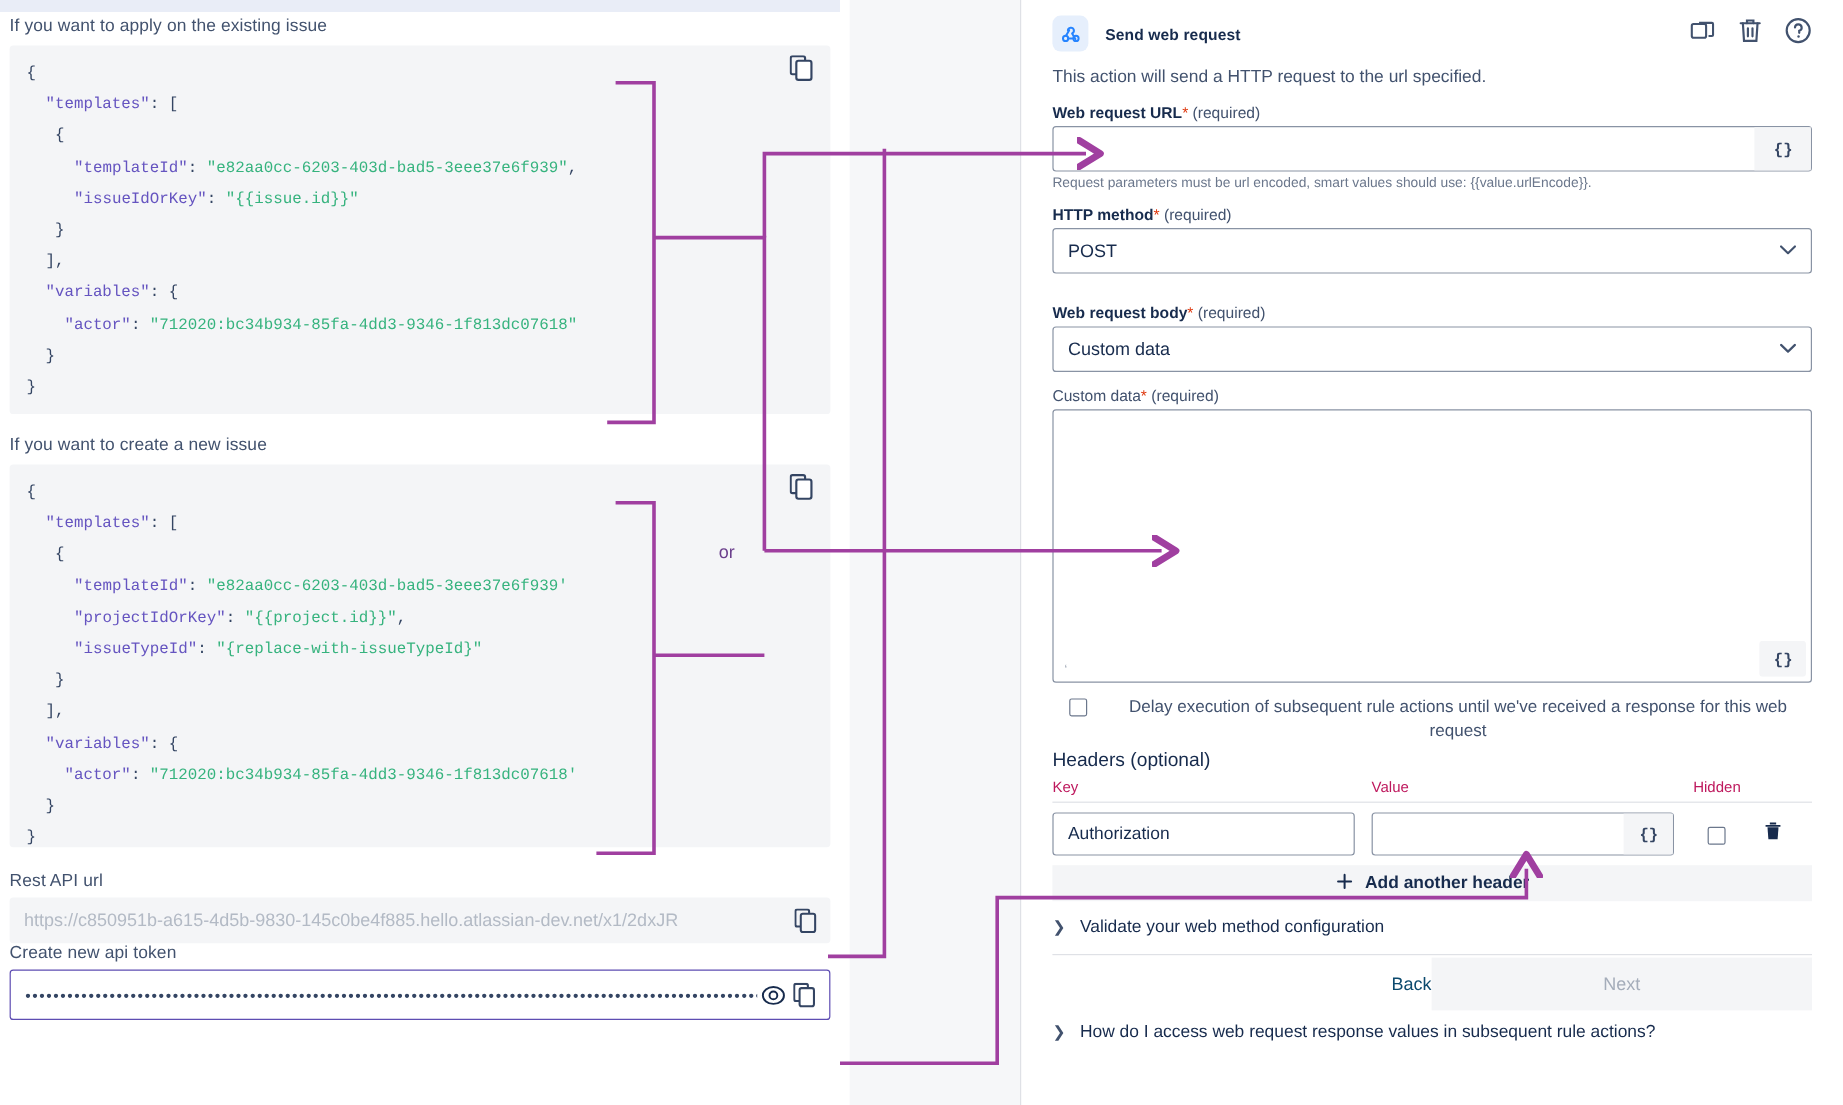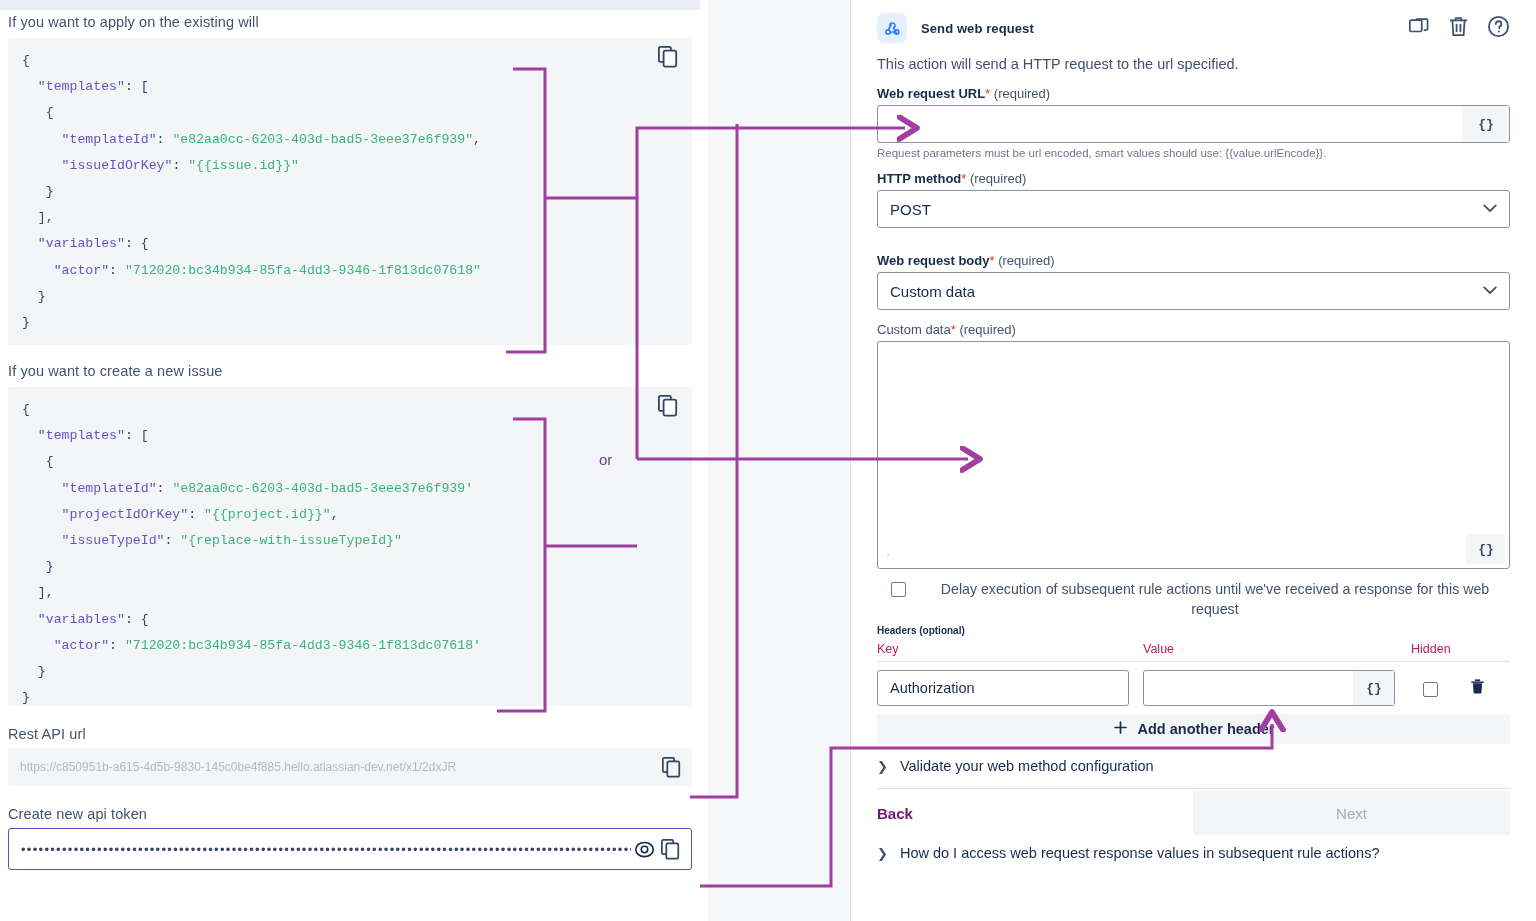--- a/index.html
+++ b/index.html
@@ -28,21 +28,21 @@
   .code-block pre .p{color:#344563;}
   .copy-btn{position:absolute;top:8px;right:14px;cursor:pointer;}
   .copy-btn svg{display:block;}
 
   
   .url-row{
     margin:0 8px;height:38px;background:#f4f5f7;border-radius:3px;
     display:flex;align-items:center;padding:0 8px 0 12px;box-sizing:border-box;
   }
   .url-row .urltext{
-    flex:1;font-size:12px;color:#b3bac5;white-space:nowrap;overflow:hidden;
+    flex:1;font-size:15px;color:#b3bac5;white-space:nowrap;overflow:hidden;
   }
   .token-row{
     margin:0 8px;height:42px;background:#ffffff;border:1.5px solid #5e4db2;border-radius:3px;
     display:flex;align-items:center;padding:0 8px 0 12px;box-sizing:border-box;
   }
   .token-row .dots{
     flex:1;font-size:13px;color:#344563;letter-spacing:1.3px;overflow:hidden;white-space:nowrap;
     font-family:"Liberation Sans",sans-serif;
   }
   .ico-btn{width:26px;height:26px;display:flex;align-items:center;justify-content:center;cursor:pointer;}
@@ -84,56 +84,56 @@
     box-sizing:border-box;
   }
   .ta .smart-btn{position:absolute;right:4px;bottom:4px;width:38px;height:30px;border-radius:3px;}
   .ta .tiny{position:absolute;left:9px;bottom:4px;font-size:10px;color:#97a0af;}
   .cb-row{display:flex;align-items:flex-start;margin:10px 0 6px 14px;text-align:center;}
   .cbox{
     width:13px;height:13px;border:1.5px solid #6b778c;border-radius:2px;background:#fff;
     margin:3px 14px 0 0;flex:none;cursor:pointer;
   }
   .cb-text{font-size:14.2px;color:#42526e;line-height:20px;max-width:600px;}
-  .hdr-title{font-size:10px;font-weight:bold;color:#172b4d;margin:6px 0 6px 0;}
+  .hdr-title{font-size:16px;font-weight:normal;color:#172b4d;margin:6px 0 6px 0;}
   .hdr-cols{display:flex;font-size:12.5px;color:#be185d;border-bottom:1px solid #dfe1e6;padding-bottom:5px;}
   .hdr-cols .c1{width:266px;}
   .hdr-cols .c2{width:268px;}
   .hdr-row{display:flex;align-items:center;padding:8px 0 6px 0;}
   .hdr-key{width:252px;height:36px;border:1px solid #8993a4;border-radius:3px;display:flex;align-items:center;padding:0 12px;box-sizing:border-box;font-size:14.5px;color:#172b4d;}
   .hdr-val{width:252px;height:36px;margin-left:14px;border:1px solid #8993a4;border-radius:3px;display:flex;align-items:center;box-sizing:border-box;}
   .hdr-val .smart-btn{width:40px;height:34px;}
   .hdr-hidden-cb{margin-left:28px;}
   .trash-sm{margin-left:18px;cursor:pointer;}
   .add-header{
     background:#f4f5f7;height:30px;display:flex;align-items:center;justify-content:center;
     font-size:14.5px;font-weight:bold;color:#172b4d;cursor:pointer;gap:10px;margin-top:2px;
   }
   .disclosure{display:flex;align-items:center;font-size:14.5px;color:#172b4d;padding:14px 0 14px 0;cursor:pointer;}
   .disclosure .arr{color:#42526e;font-weight:bold;margin-right:12px;font-size:13px;}
   .rule{border-bottom:1px solid #dfe1e6;}
   .btn-row{display:flex;align-items:center;height:48px;}
-  .btn-back{font-size:15px;font-weight:bold;color:#701a75;width:316px;text-align:left;cursor:pointer;}
+  .btn-back{font-size:15px;font-weight:normal;color:#0c4a6e;width:316px;text-align:right;cursor:pointer;}
   .btn-next{font-size:15px;color:#a5adba;background:#f4f5f7;flex:1;height:44px;display:flex;align-items:center;justify-content:center;cursor:pointer;}
 
   
   #arrows{position:absolute;left:0;top:0;width:1536px;height:921px;pointer-events:none;}
 </style>
 </head>
 <body>
 
 <div id="top-strip"></div>
 <div id="top-strip-2"></div>
 
 <div id="gutter"></div>
 <div id="gutter-white"></div>
 
 <div id="left-pane">
 
-  <div class="field-label">If you want to apply on the existing will</div>
+  <div class="field-label">If you want to apply on the existing issue</div>
 
   <div class="code-block" style="height:285px;">
     <pre><span class="p">{</span>
   <span class="k">"templates"</span><span class="p">: [</span>
    <span class="p">{</span>
      <span class="k">"templateId"</span><span class="p">: </span>"e82aa0cc-6203-403d-bad5-3eee37e6f939"<span class="p">,</span>
      <span class="k">"issueIdOrKey"</span><span class="p">: </span>"{{issue.id}}"
    <span class="p">}</span>
   <span class="p">],</span>
   <span class="k">"variables"</span><span class="p">: {</span>
@@ -175,21 +175,21 @@
   <div class="url-row">
     <span class="urltext">https://c850951b-a615-4d5b-9830-145c0be4f885.hello.atlassian-dev.net/x1/2dxJR</span>
     <span class="ico-btn">
       <svg width="19" height="21" viewBox="0 0 20 22">
           <rect x="0.9" y="0.9" width="12" height="15" rx="1.6" fill="none" stroke="#344563" stroke-width="1.8"></rect>
           <rect x="5.6" y="4.6" width="12.6" height="16" rx="1.8" fill="#f4f5f7" stroke="#344563" stroke-width="1.8"></rect>
         </svg>
     </span>
   </div>
 
-  <div class="field-label" style="margin-top:20px;margin-bottom:6px;">Create new api token</div>
+  <div class="field-label" style="margin-bottom:6px;">Create new api token</div>
   <div class="token-row">
     <span class="dots">••••••••••••••••••••••••••••••••••••••••••••••••••••••••••••••••••••••••••••••••••••••••••••••••••••••••••••••••••</span>
     <span class="ico-btn">
       <svg width="21" height="21" viewBox="0 0 22 22">
           <ellipse cx="11" cy="11" rx="9.2" ry="7.4" fill="none" stroke="#172b4d" stroke-width="1.7"></ellipse>
           <circle cx="11" cy="11" r="3.4" fill="none" stroke="#172b4d" stroke-width="1.7"></circle>
         </svg>
     </span>
     <span class="ico-btn">
       <svg width="19" height="21" viewBox="0 0 20 22">

